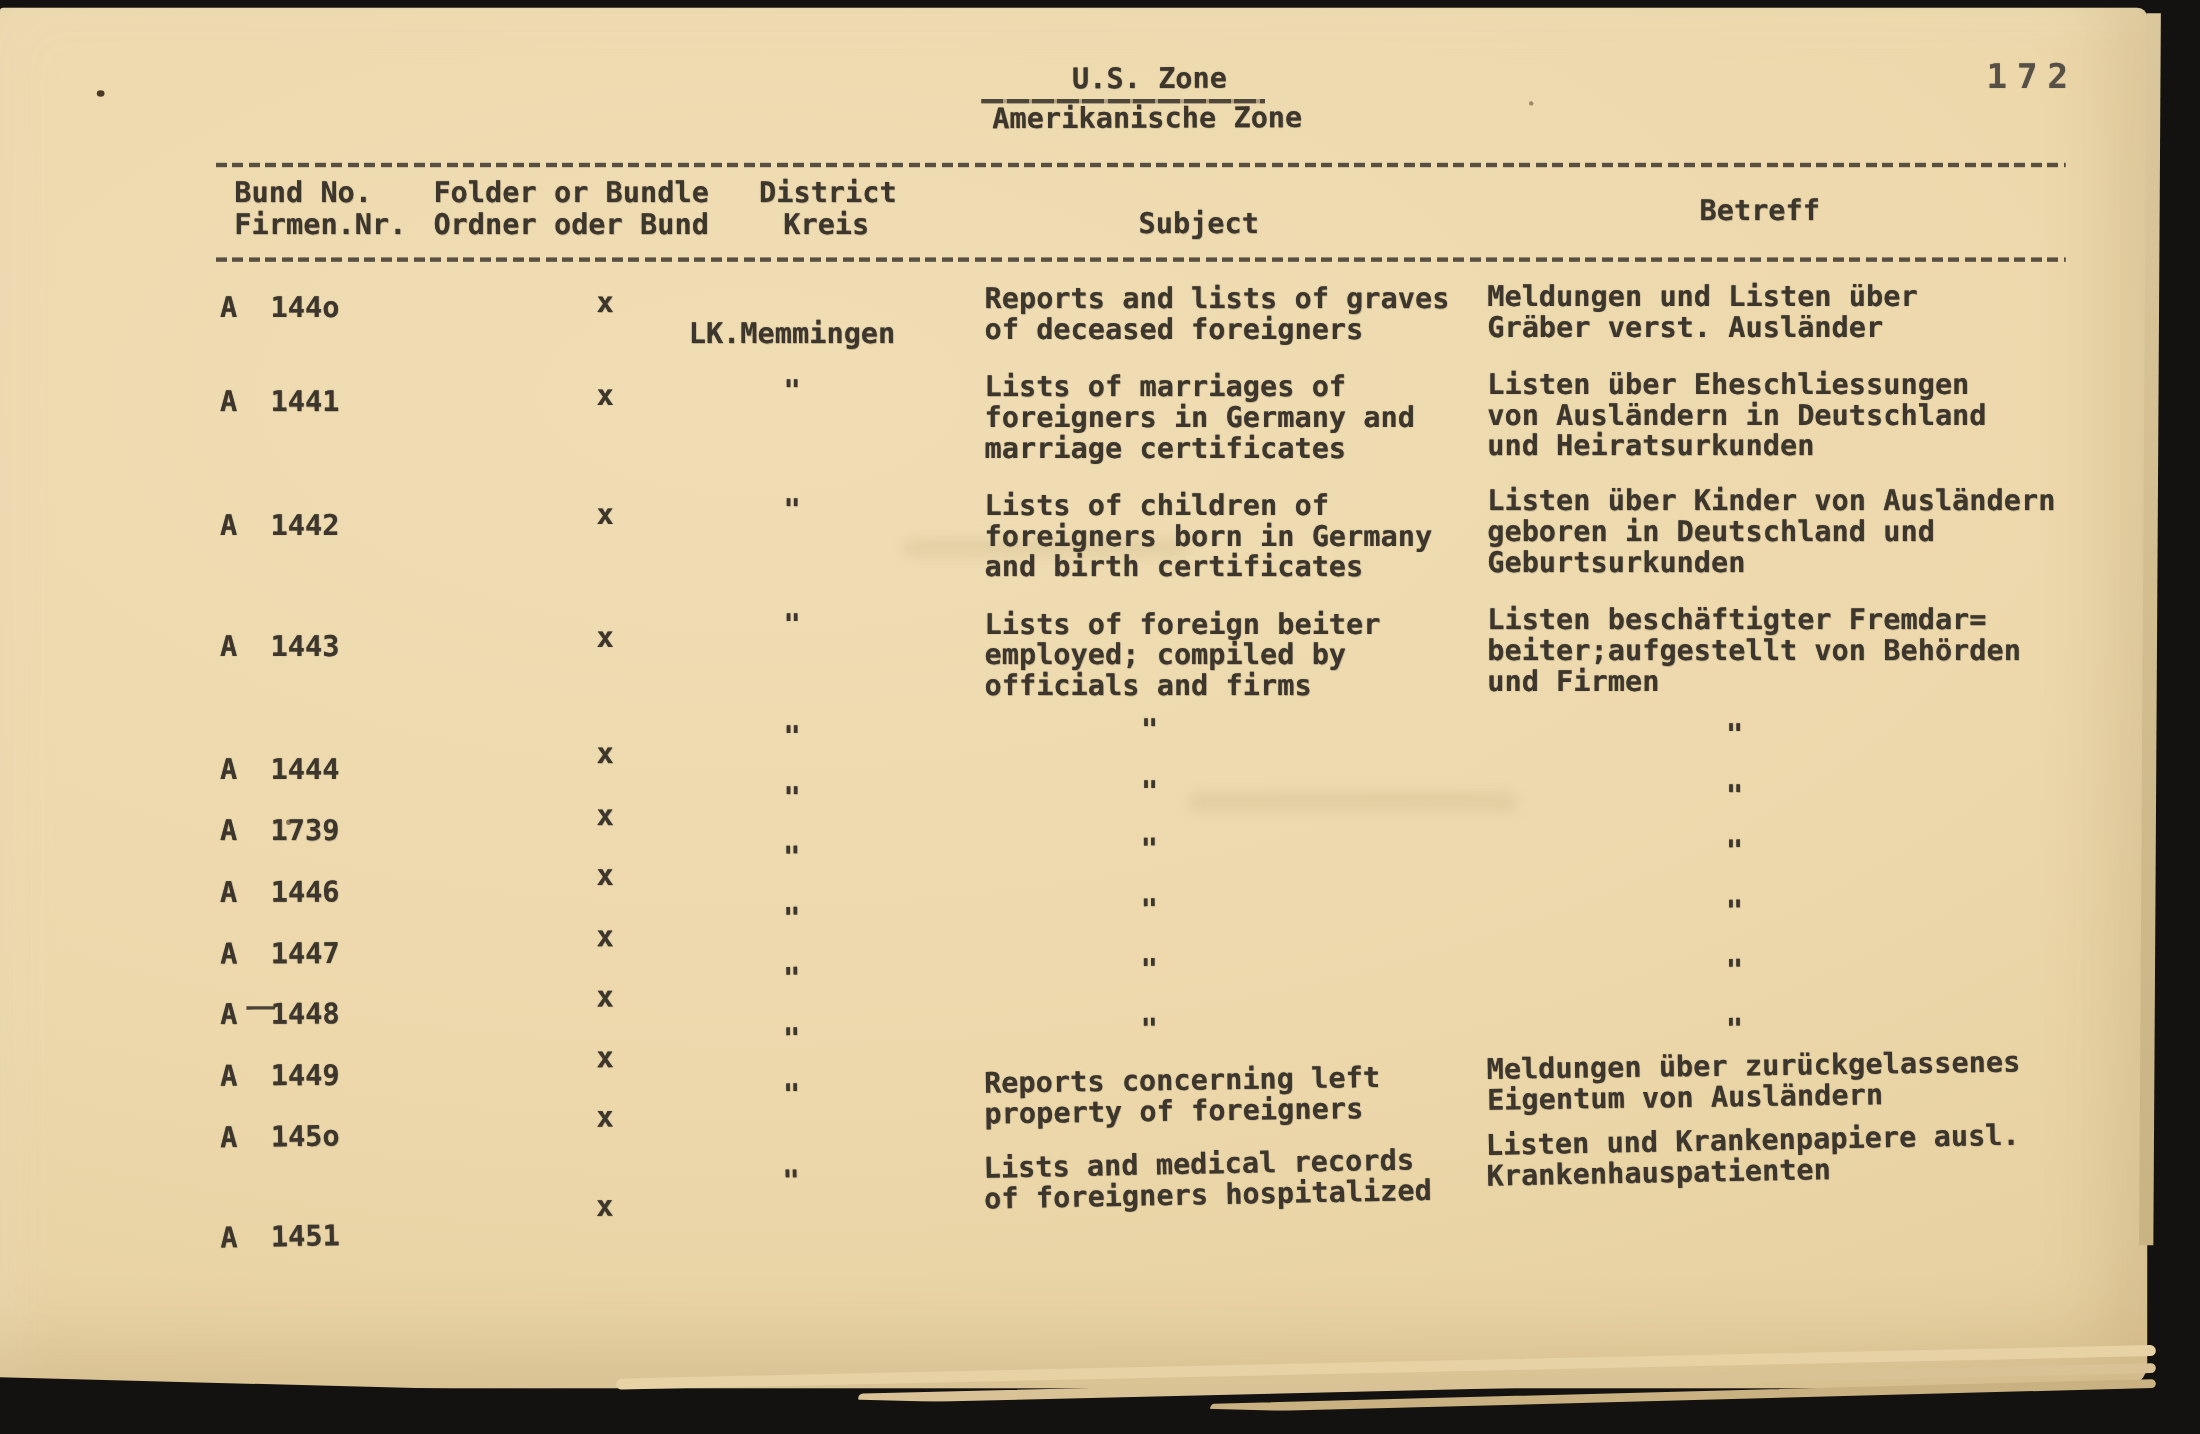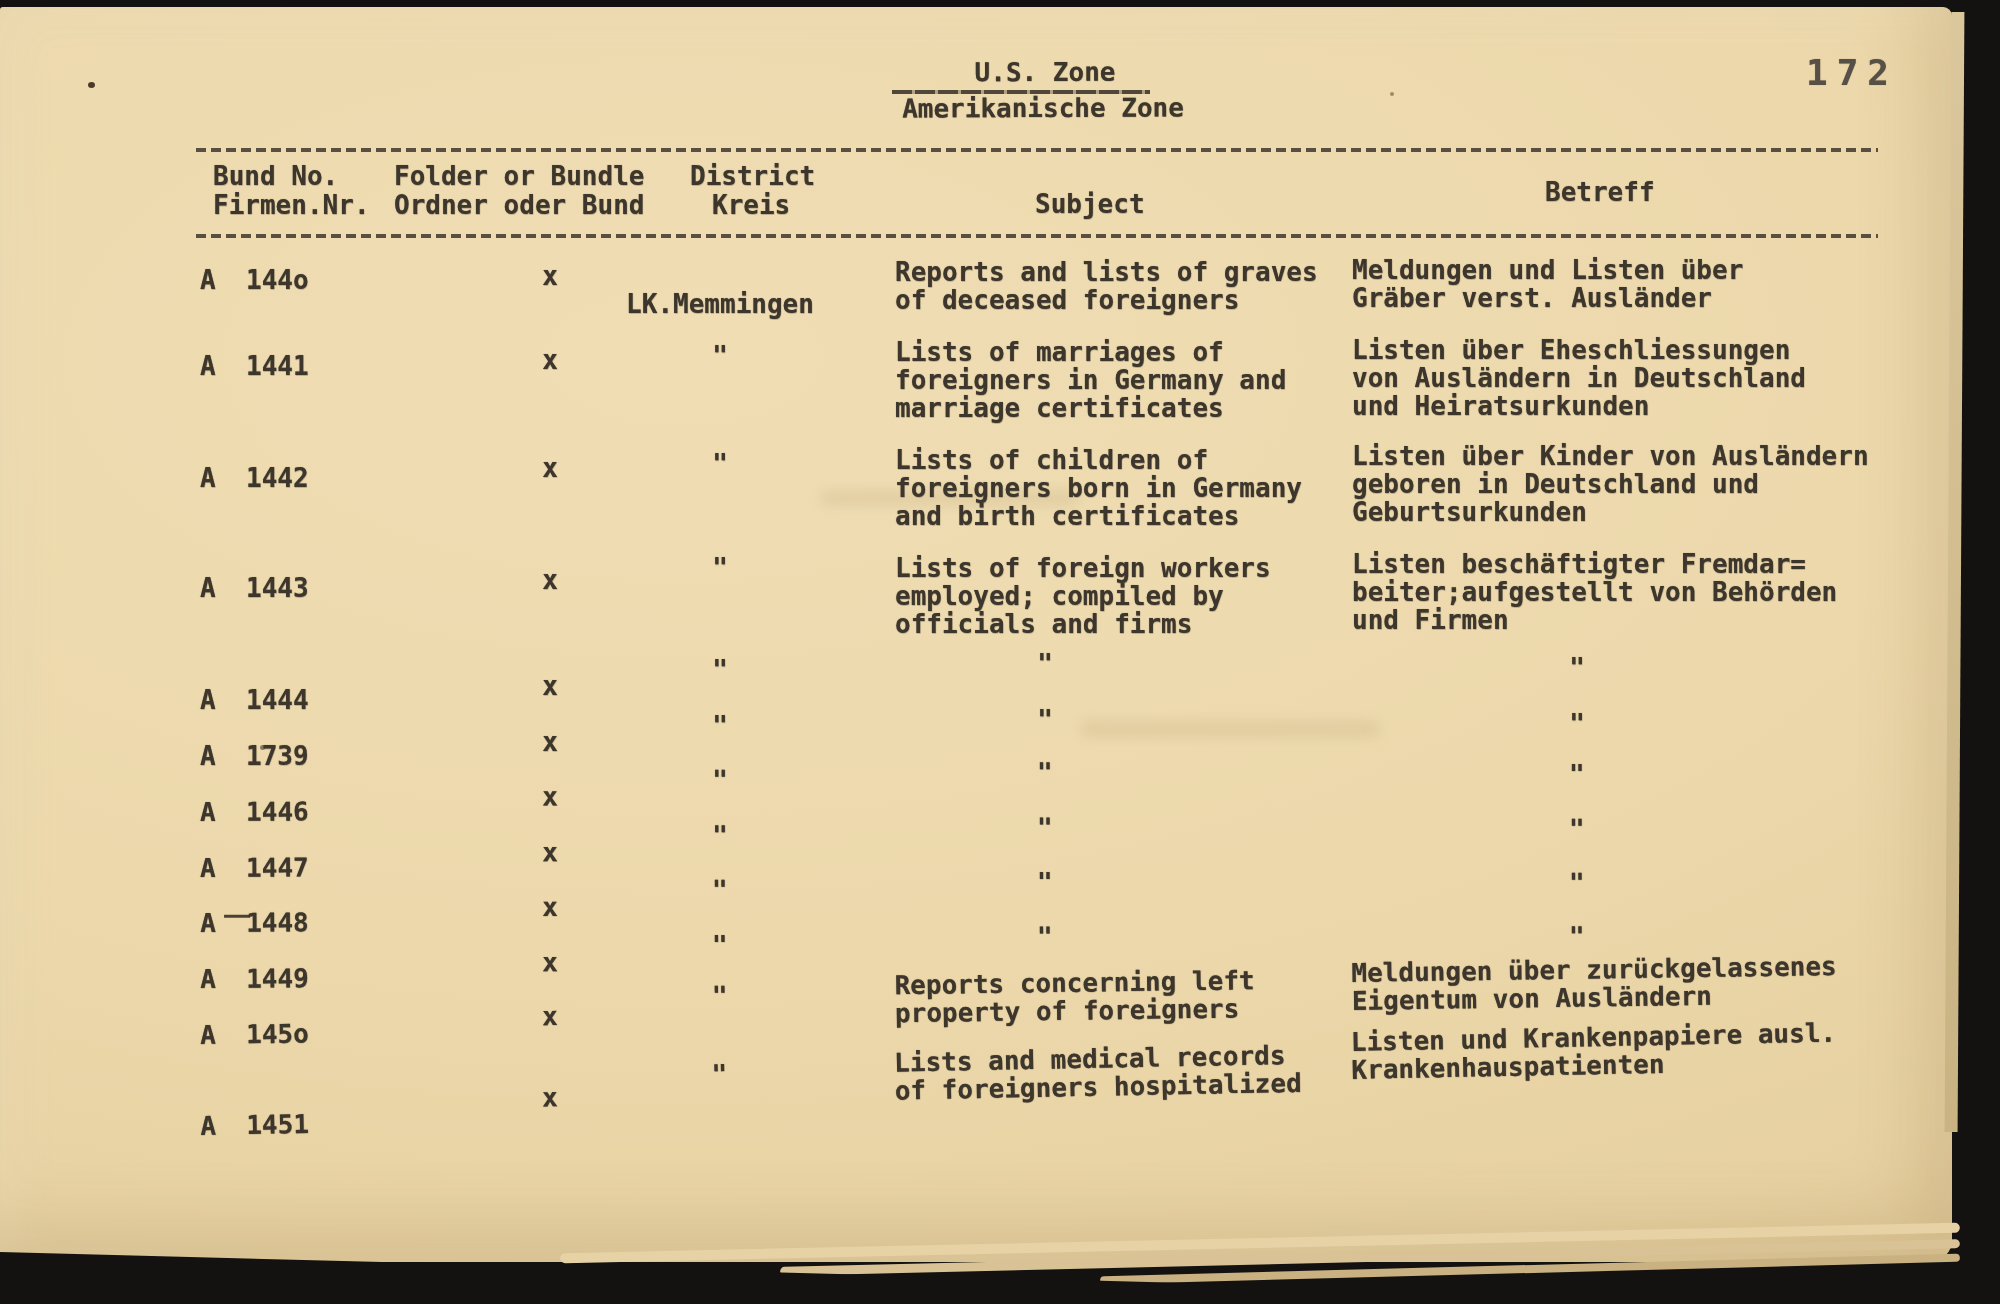--- a/index.html
+++ b/index.html
@@ -29,21 +29,21 @@
   }
   .ink {
     color:#3c362c; font-weight:700; font-size:26px; line-height:28px;
     text-shadow:0 0 1px rgba(70,60,45,.55), .5px .5px 0 rgba(70,60,45,.22);
   }
   .dash-line {
     position:absolute; left:196px; width:1682px; height:4px;
     background:repeating-linear-gradient(90deg, rgba(62,55,45,.85) 0 10px, rgba(62,55,45,0) 10px 15px);
   }
   .page-number {
-    position:absolute; left:1806px; top:52px; font-size:36px; letter-spacing:9px;
+    position:absolute; left:1806px; top:52px; font-size:31px; letter-spacing:9px;
     color:#575046; font-weight:700; text-shadow:0 0 1px rgba(80,70,55,.5);
   }
   .title-block { position:absolute; left:890px; top:58px; width:310px; text-align:center; transform:rotate(-.2deg); }
   .title-underline {
     position:absolute; left:892px; top:90px; width:258px; height:4px;
     background:repeating-linear-gradient(90deg, rgba(62,55,45,.9) 0 20px, rgba(62,55,45,.35) 20px 23px);
   }
   .hdr { position:absolute; white-space:pre; }
   .row { position:absolute; left:0; width:2000px; height:0; transform-origin:200px 0; }
   .cell { position:absolute; white-space:pre-line; }
@@ -131,21 +131,21 @@
     <span class="cell ink betreff" style="top:-22px;">Listen über Kinder von Ausländern
 geboren in Deutschland und
 Geburtsurkunden</span>
   </div>
 
   <div class="row" style="top:574px;">
     <span class="cell ink" style="left:200px;">A</span>
     <span class="cell ink" style="left:246px;">1443</span>
     <span class="cell ink xmark" style="top:-8px;">x</span>
     <span class="cell ink district" style="top:-20px;">"</span>
-    <span class="cell ink subject" style="top:-20px;">Lists of foreign workers
+    <span class="cell ink subject" style="top:-20px;">Lists of foreign beiter
 employed; compiled by
 officials and firms</span>
     <span class="cell ink betreff" style="top:-24px;">Listen beschäftigter Fremdar=
 beiter;aufgestellt von Behörden
 und Firmen</span>
   </div>
 
   <div class="row" style="top:686px;">
     <span class="cell ink" style="left:200px;">A</span>
     <span class="cell ink" style="left:246px;">1444</span>

